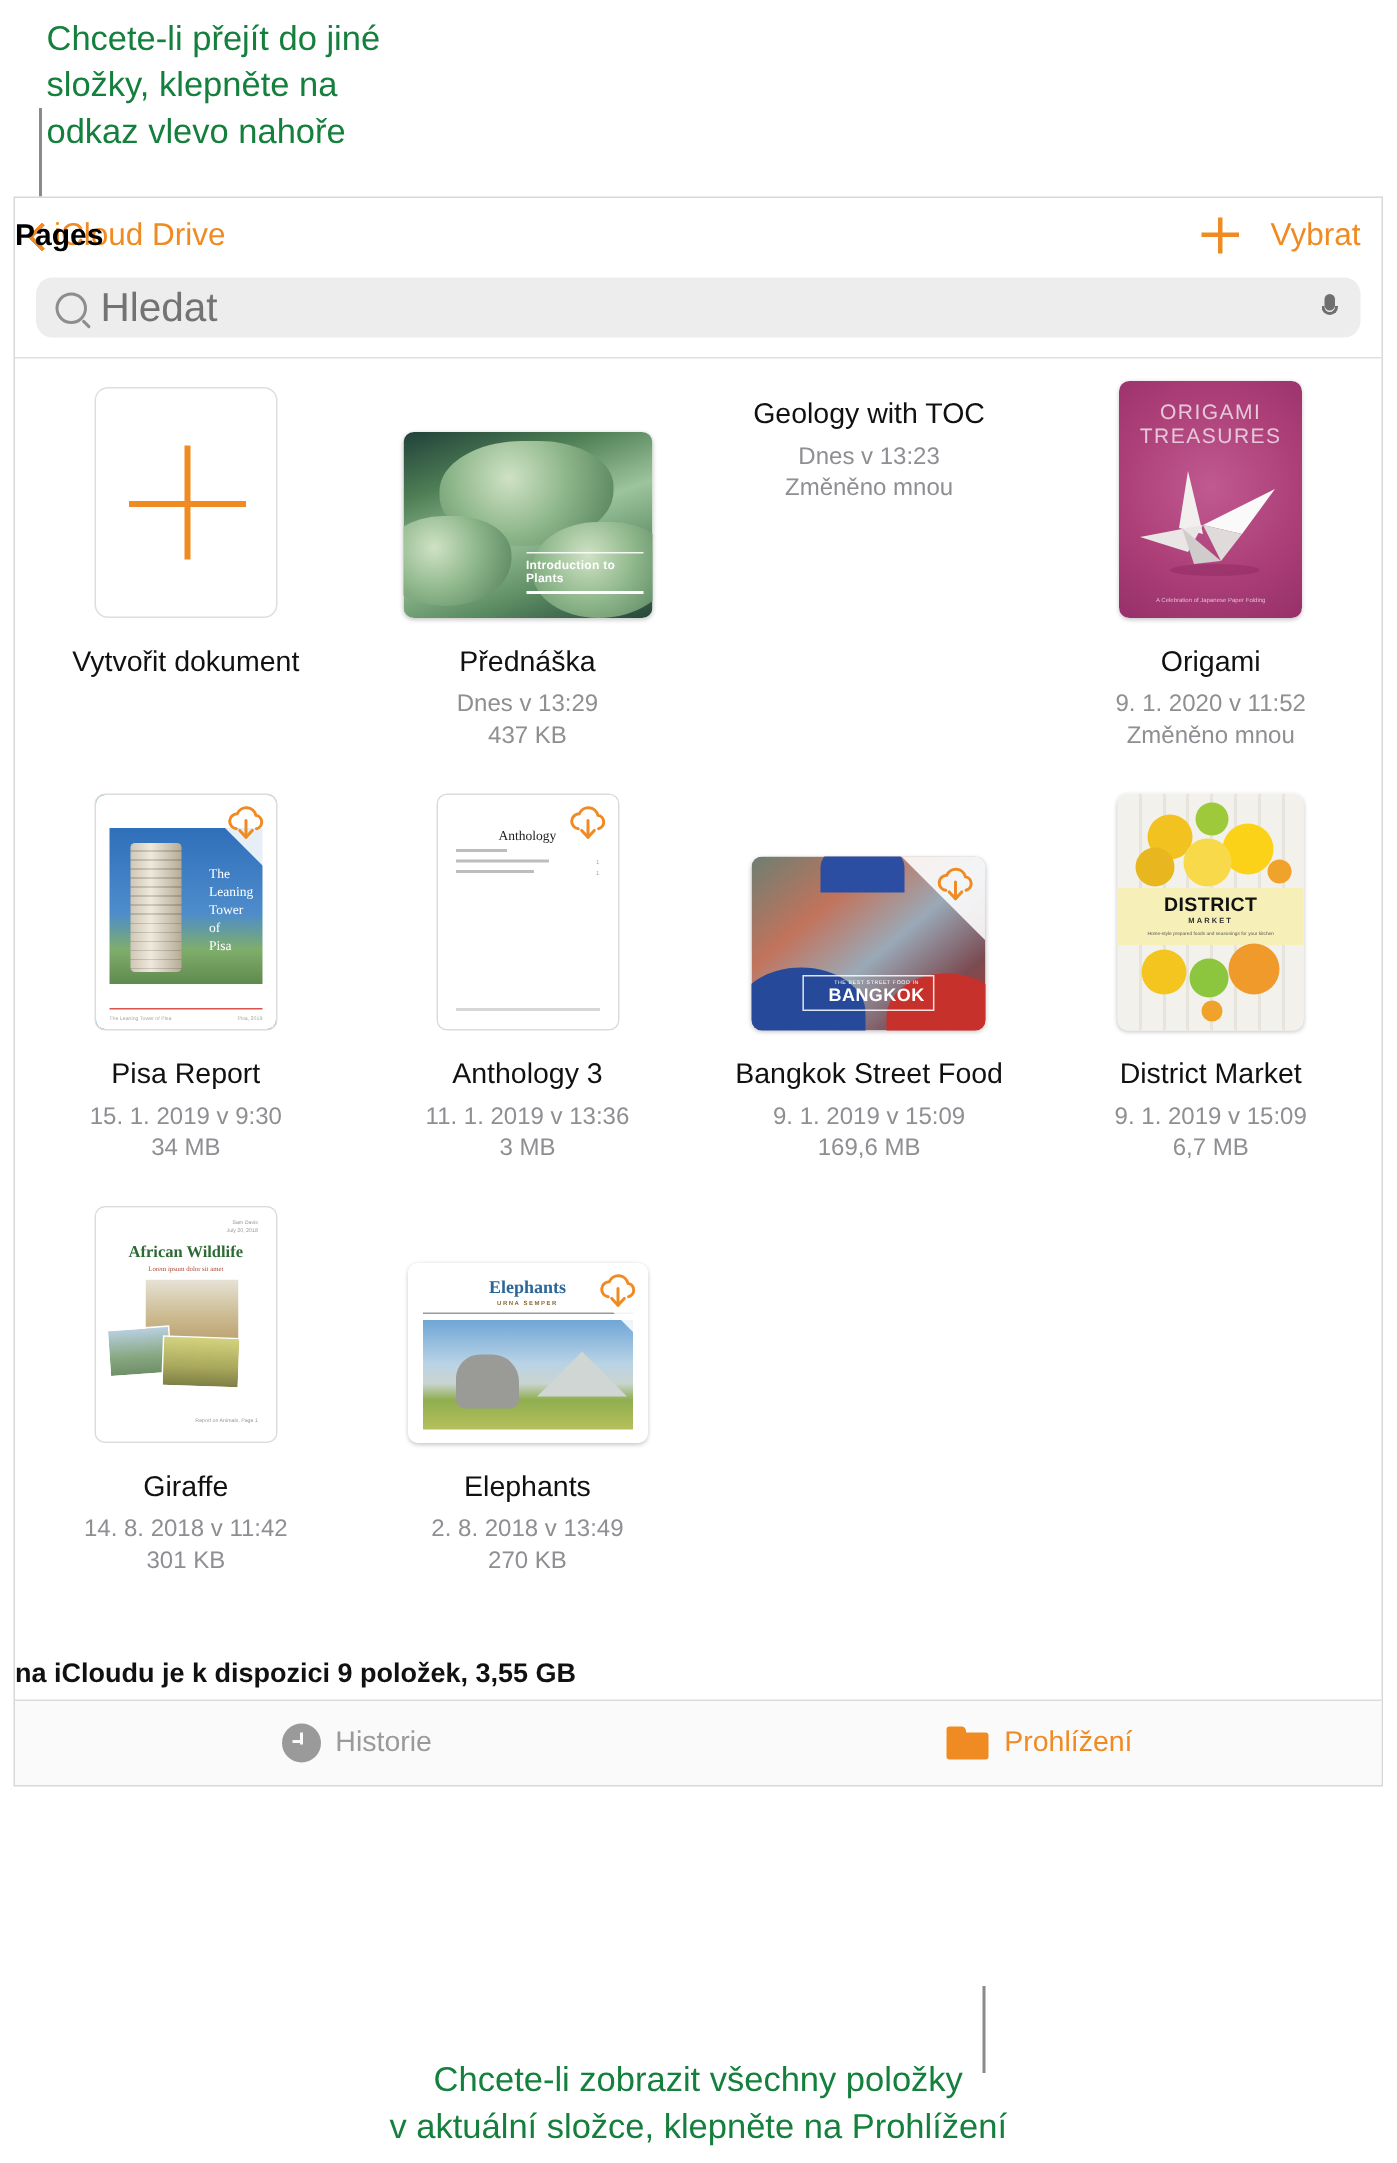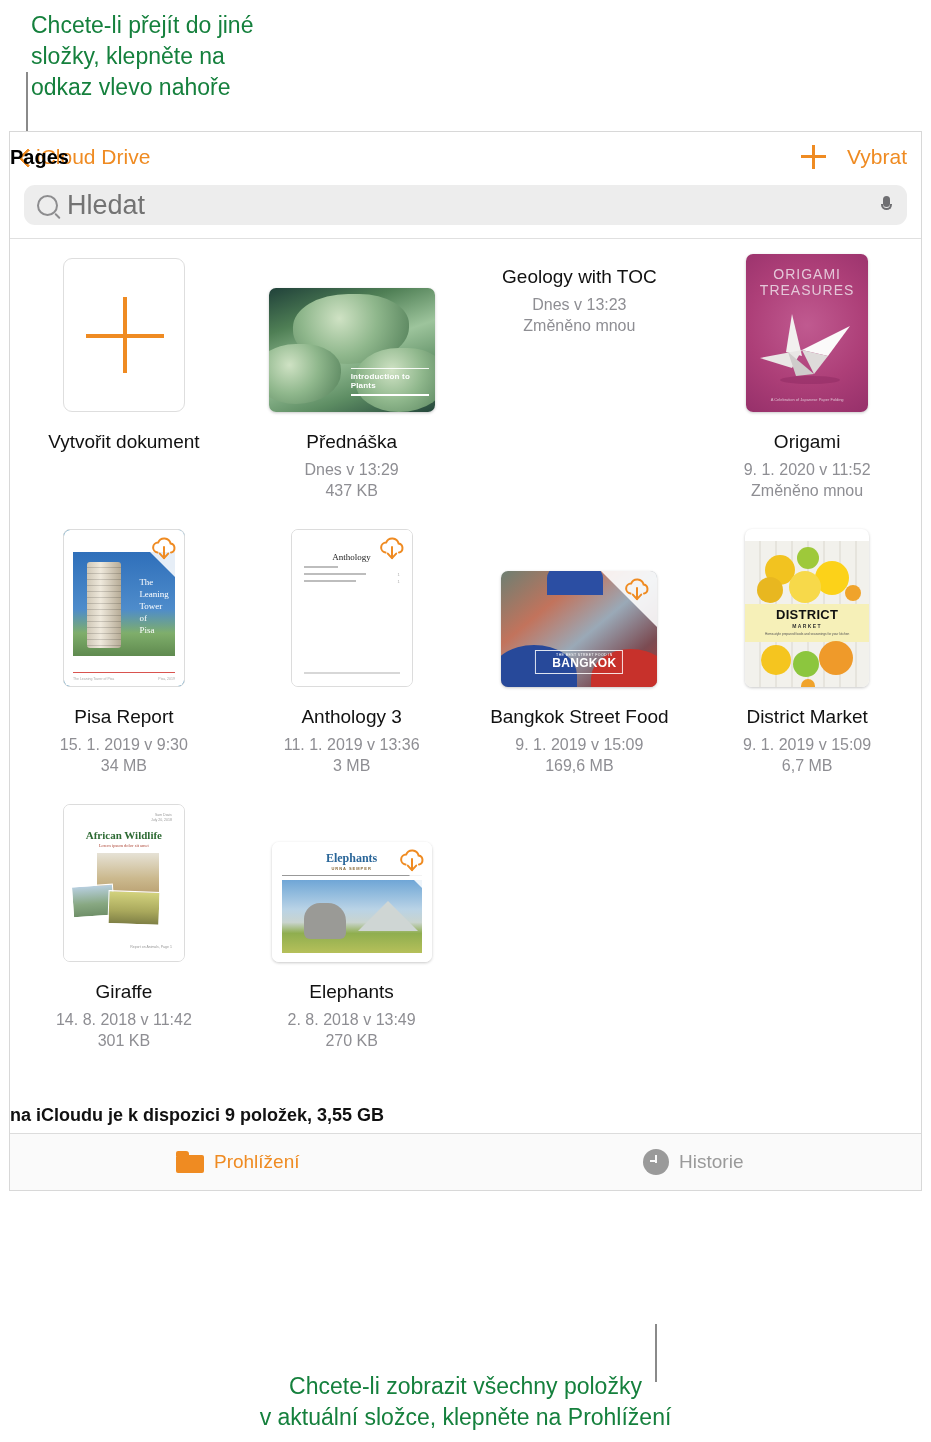--- a/index.html
+++ b/index.html
@@ -357,21 +357,21 @@
   .bkk-umb2 { position:absolute; right:-14px; bottom:-20px; width:80px; height:58px;
               border-radius:50% 50% 0 0; background:#c7312b; }
   .bkk-umb3 { position:absolute; left:46px; top:-10px; width:56px; height:34px;
               border-radius:50% 50% 0 0; background:#2b4ea3; }
   .bkk-cap { position:absolute; left:50%; transform:translateX(-50%); bottom:13px;
              border:1px solid rgba(255,255,255,.85); padding:2px 6px 3px 16px; text-align:center; }
   .bkk-cap .small { color:#fff; font-size:3.5px; letter-spacing:.4px; }
   .bkk-cap .big { color:#fff; font-size:12px; font-weight:bold; letter-spacing:.3px; line-height:13px; }
 
   
-  .dm { background: repeating-linear-gradient(90deg,#f2f1ec 0 14px,#e6e4dd 14px 16px); margin-top: 12px; }
+  .dm { background: repeating-linear-gradient(90deg,#f2f1ec 0 14px,#e6e4dd 14px 16px); }
   .dm-fruit { position:absolute; border-radius:50%; }
   .dm-band { position:absolute; left:0; right:0; top:63px; height:38px; background:#f6f0b8; }
   .dm-title { position:absolute; left:0; right:0; top:66px; text-align:center;
               font-size:13px; font-weight:bold; color:#111; letter-spacing:.3px; }
   .dm-sub { position:absolute; left:0; right:0; top:82px; text-align:center;
             font-size:5px; font-weight:bold; color:#333; letter-spacing:1.4px; }
   .dm-sub2 { position:absolute; left:0; right:0; top:91px; text-align:center;
              font-size:3.2px; color:#555; }
 
   
@@ -714,26 +714,26 @@
       </div>
 
       <div class="cell"></div>
       <div class="cell"></div>
     </div>
   </div>
 
   <div id="status-text">na iCloudu je k dispozici 9 položek, 3,55 GB</div>
 
   <div id="tabbar">
+    <div class="tab inactive">
+      <span class="clock-icon"></span>
+      <span>Historie</span>
+    </div>
     <div class="tab active">
       <span class="folder-icon"></span>
       <span>Prohlížení</span>
     </div>
-    <div class="tab inactive">
-      <span class="clock-icon"></span>
-      <span>Historie</span>
-    </div>
   </div>
 </div>
 
 <div class="leader" id="leader-bottom"></div>
 <div class="callout" id="callout-bottom">Chcete-li zobrazit všechny položky
 v aktuální složce, klepněte na Prohlížení</div>
 
 </body></html>

